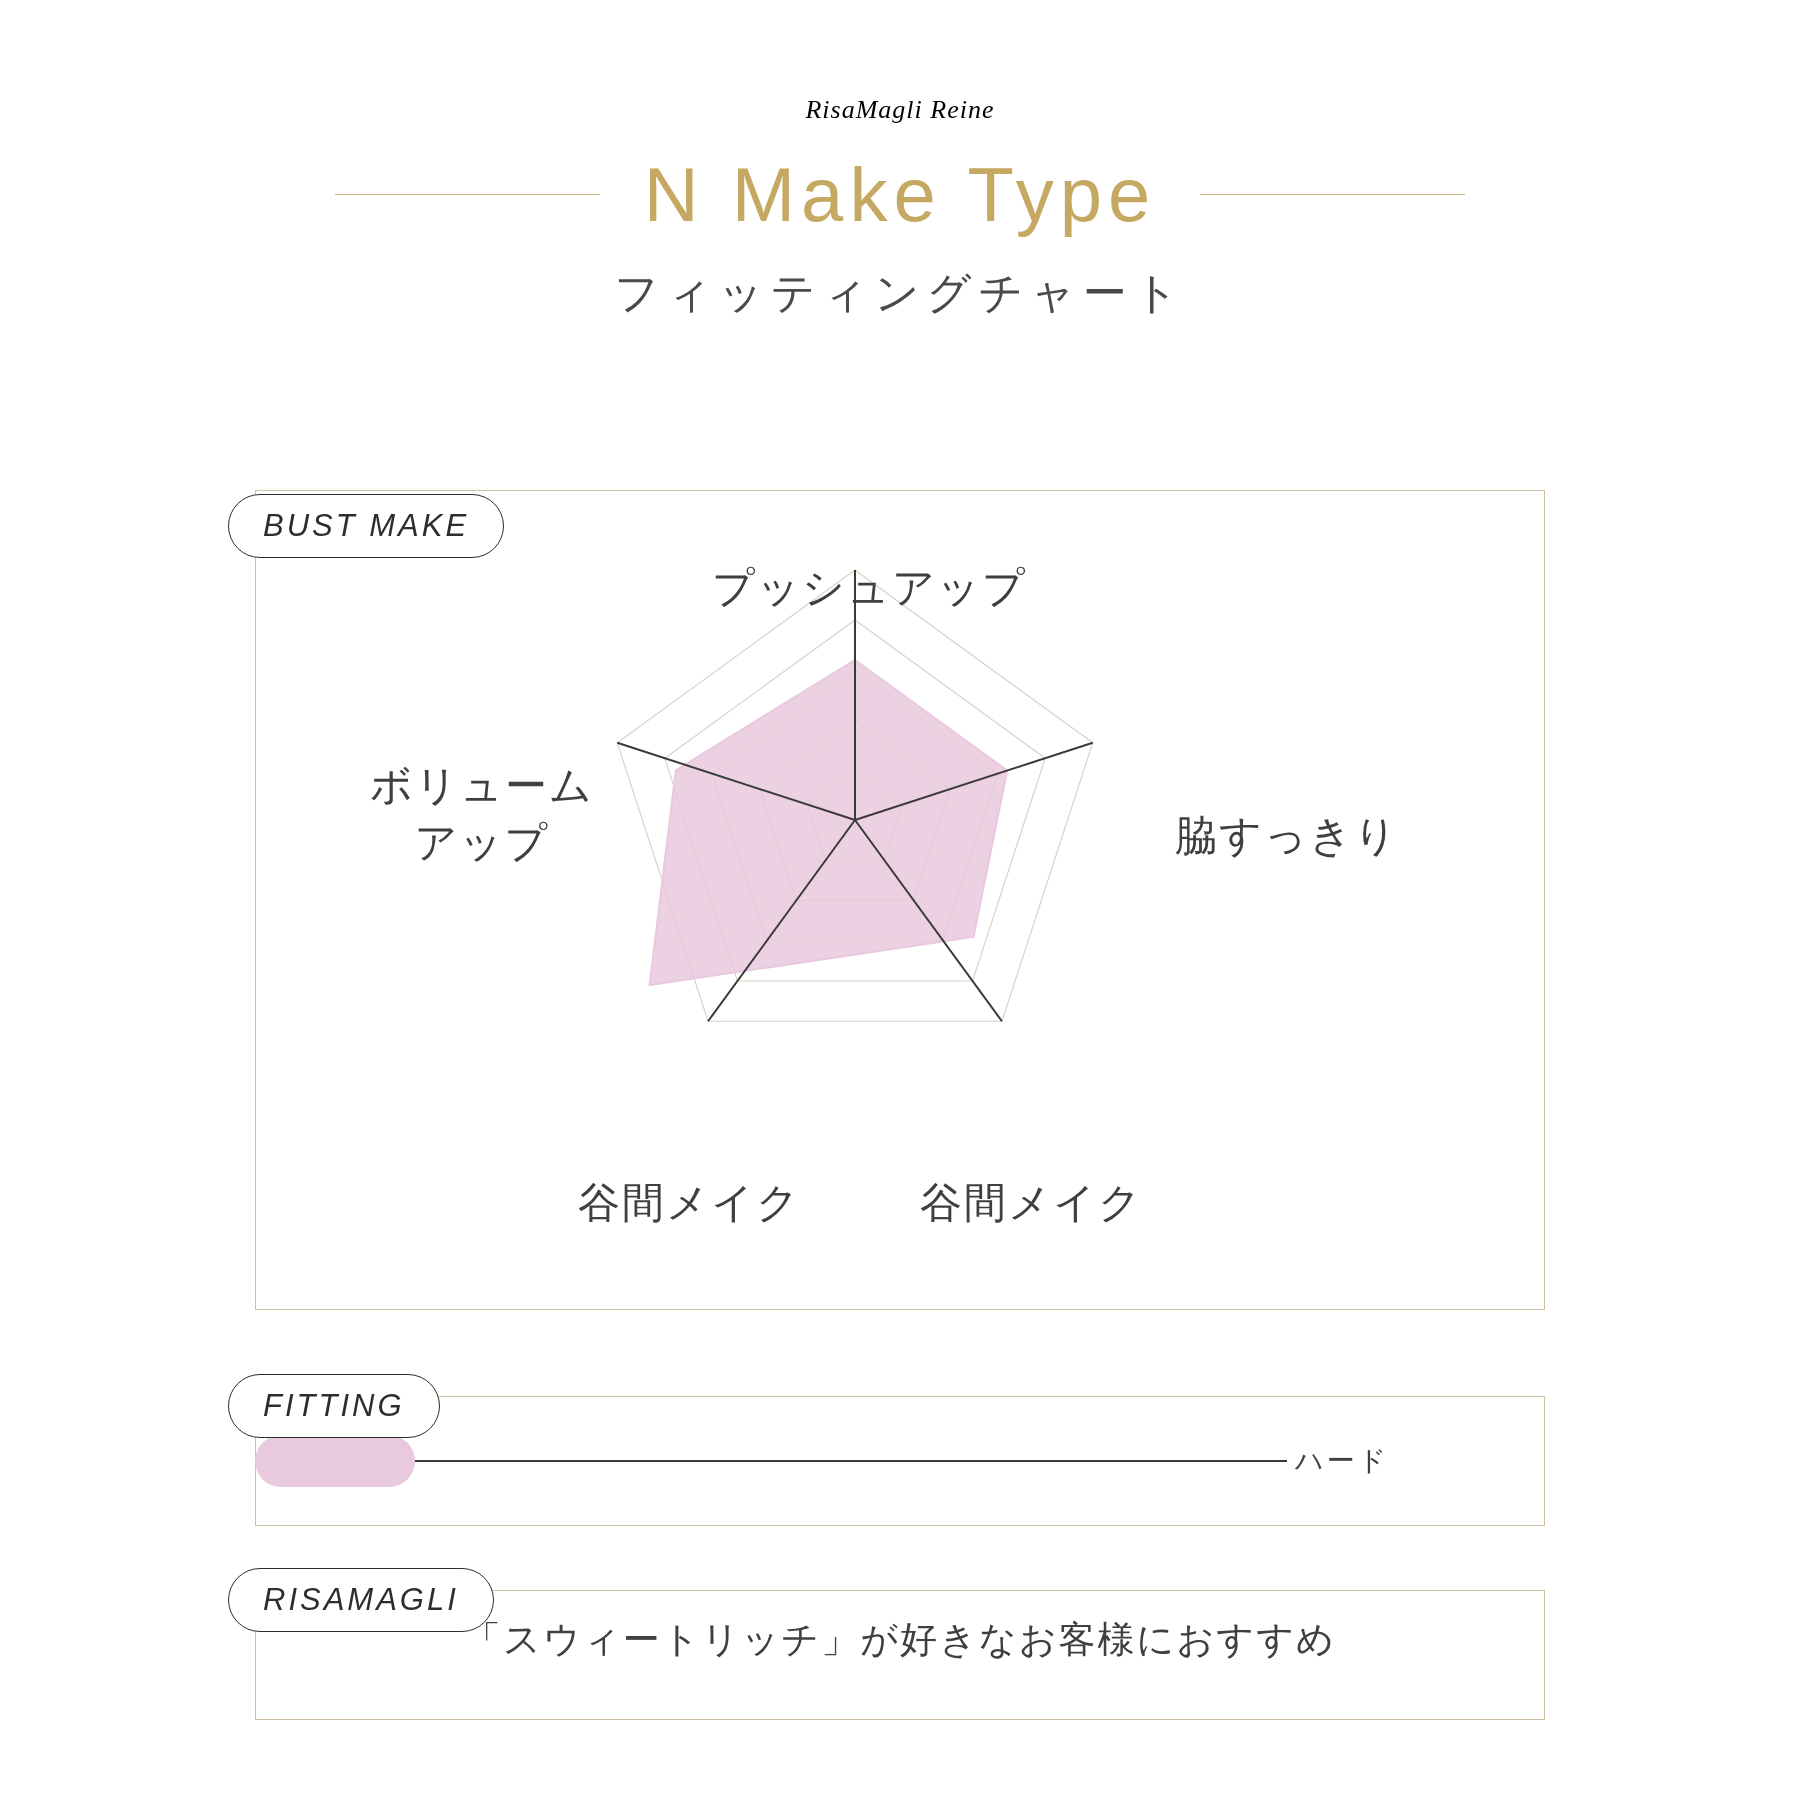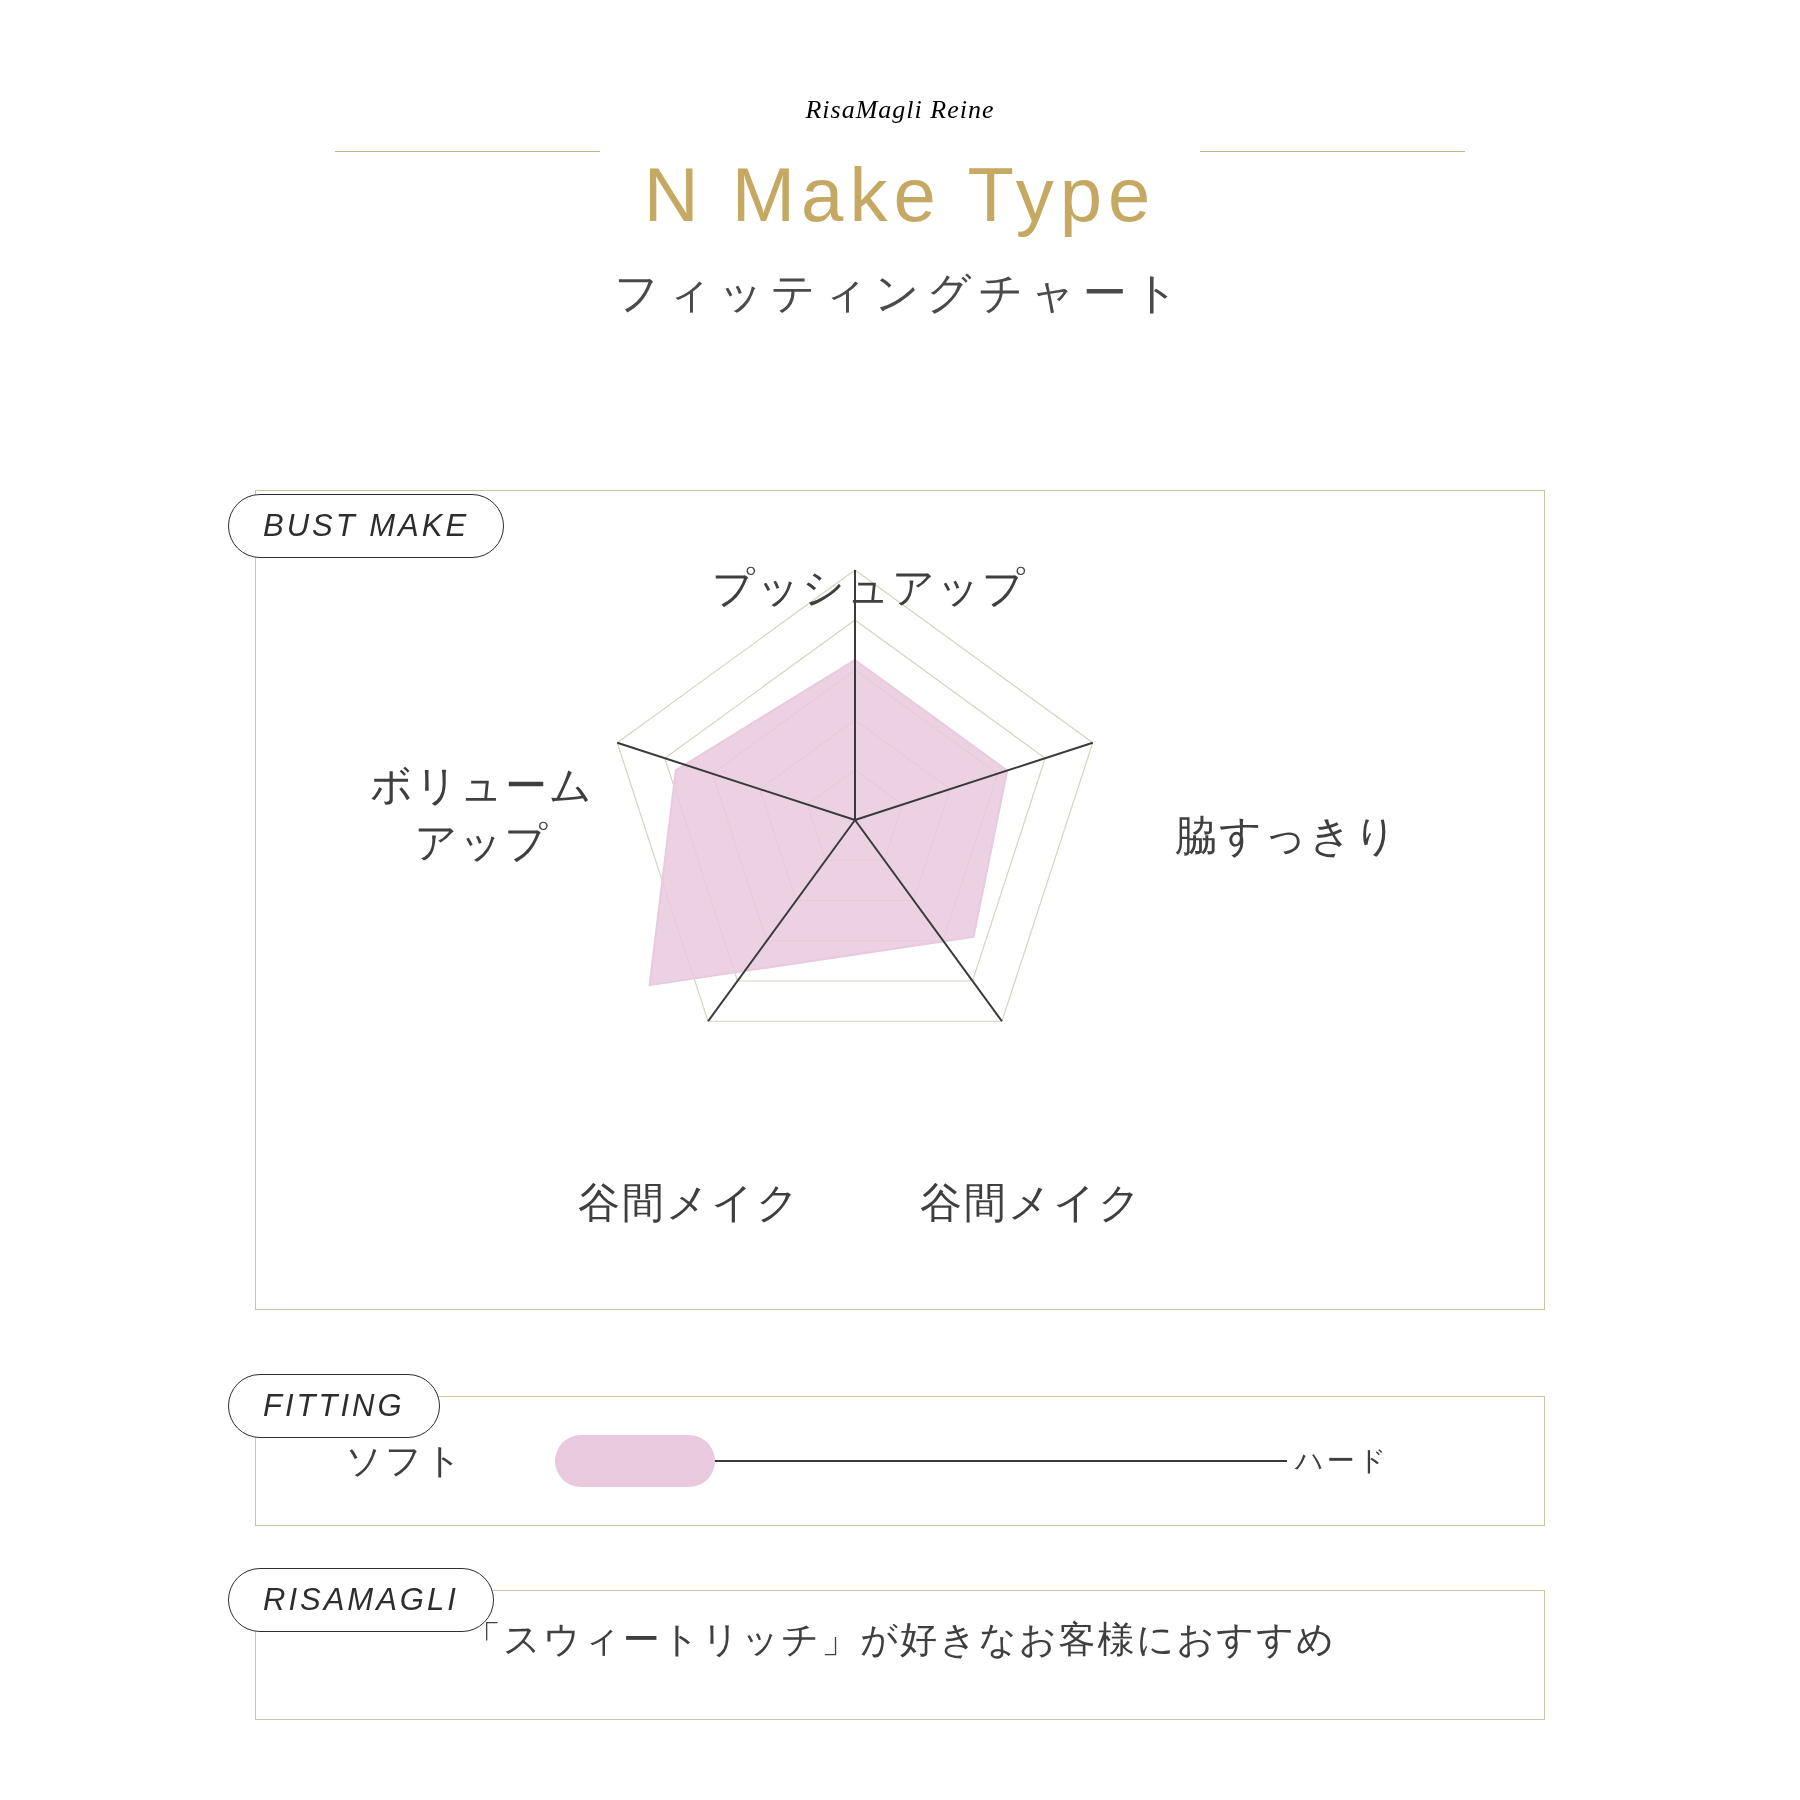--- a/index.html
+++ b/index.html
@@ -22,20 +22,21 @@
     font-family: "Liberation Serif", serif;
     font-style: italic;
     font-size: 26px;
     color: #000000;
     letter-spacing: 1px;
     margin-top: 95px;
   }
 
   .title-row {
     display: flex;
+    align-items: center;
     justify-content: center;
     margin-top: 26px;
   }
   .title-rule {
     height: 1px;
     background: #c9b47f;
     width: 265px;
   }
   .main-title {
     font-size: 76px;
@@ -217,21 +218,20 @@
 <div class="axis-label lbl-push">プッシュアップ</div>
 <div class="axis-label lbl-waki">脇すっきり</div>
 <div class="axis-label lbl-tani">谷間メイク</div>
 <div class="axis-label lbl-maru">谷間メイク</div>
 <div class="axis-label lbl-vol">ボリューム<br>アップ</div>
 
 <div class="section fitting"></div>
 <div class="section-label fitting">FITTING</div>
 
 <div class="fitting-row">
-  <div class="fit-soft">ソフト</div>
   <div class="fit-track-wrap">
     <div class="fit-track"></div>
     <div class="fit-knob"></div>
   </div>
   <div class="fit-hard">ハード</div>
 </div>
 
 <div class="section risa"></div>
 <div class="section-label risa">RISAMAGLI</div>
 

